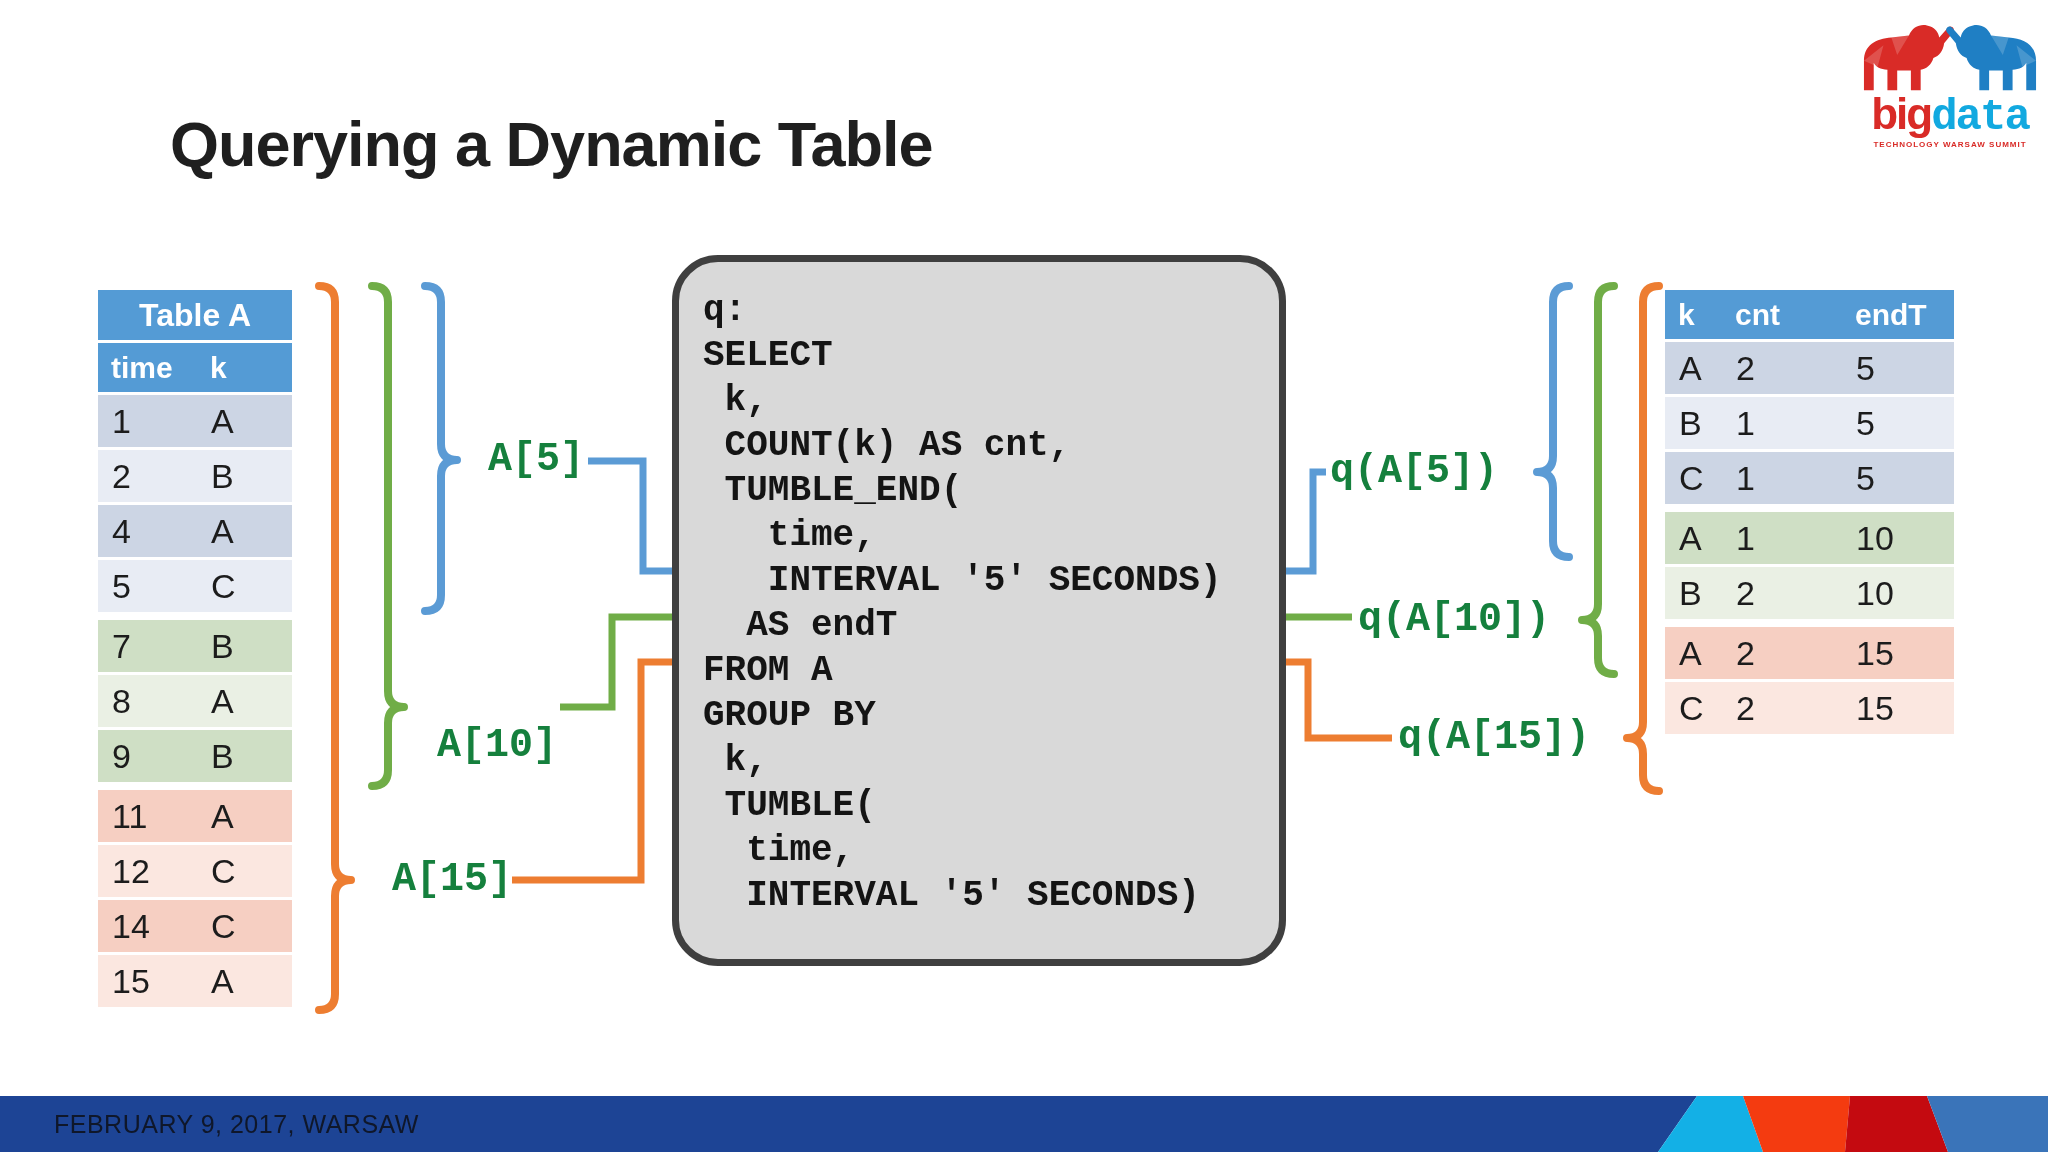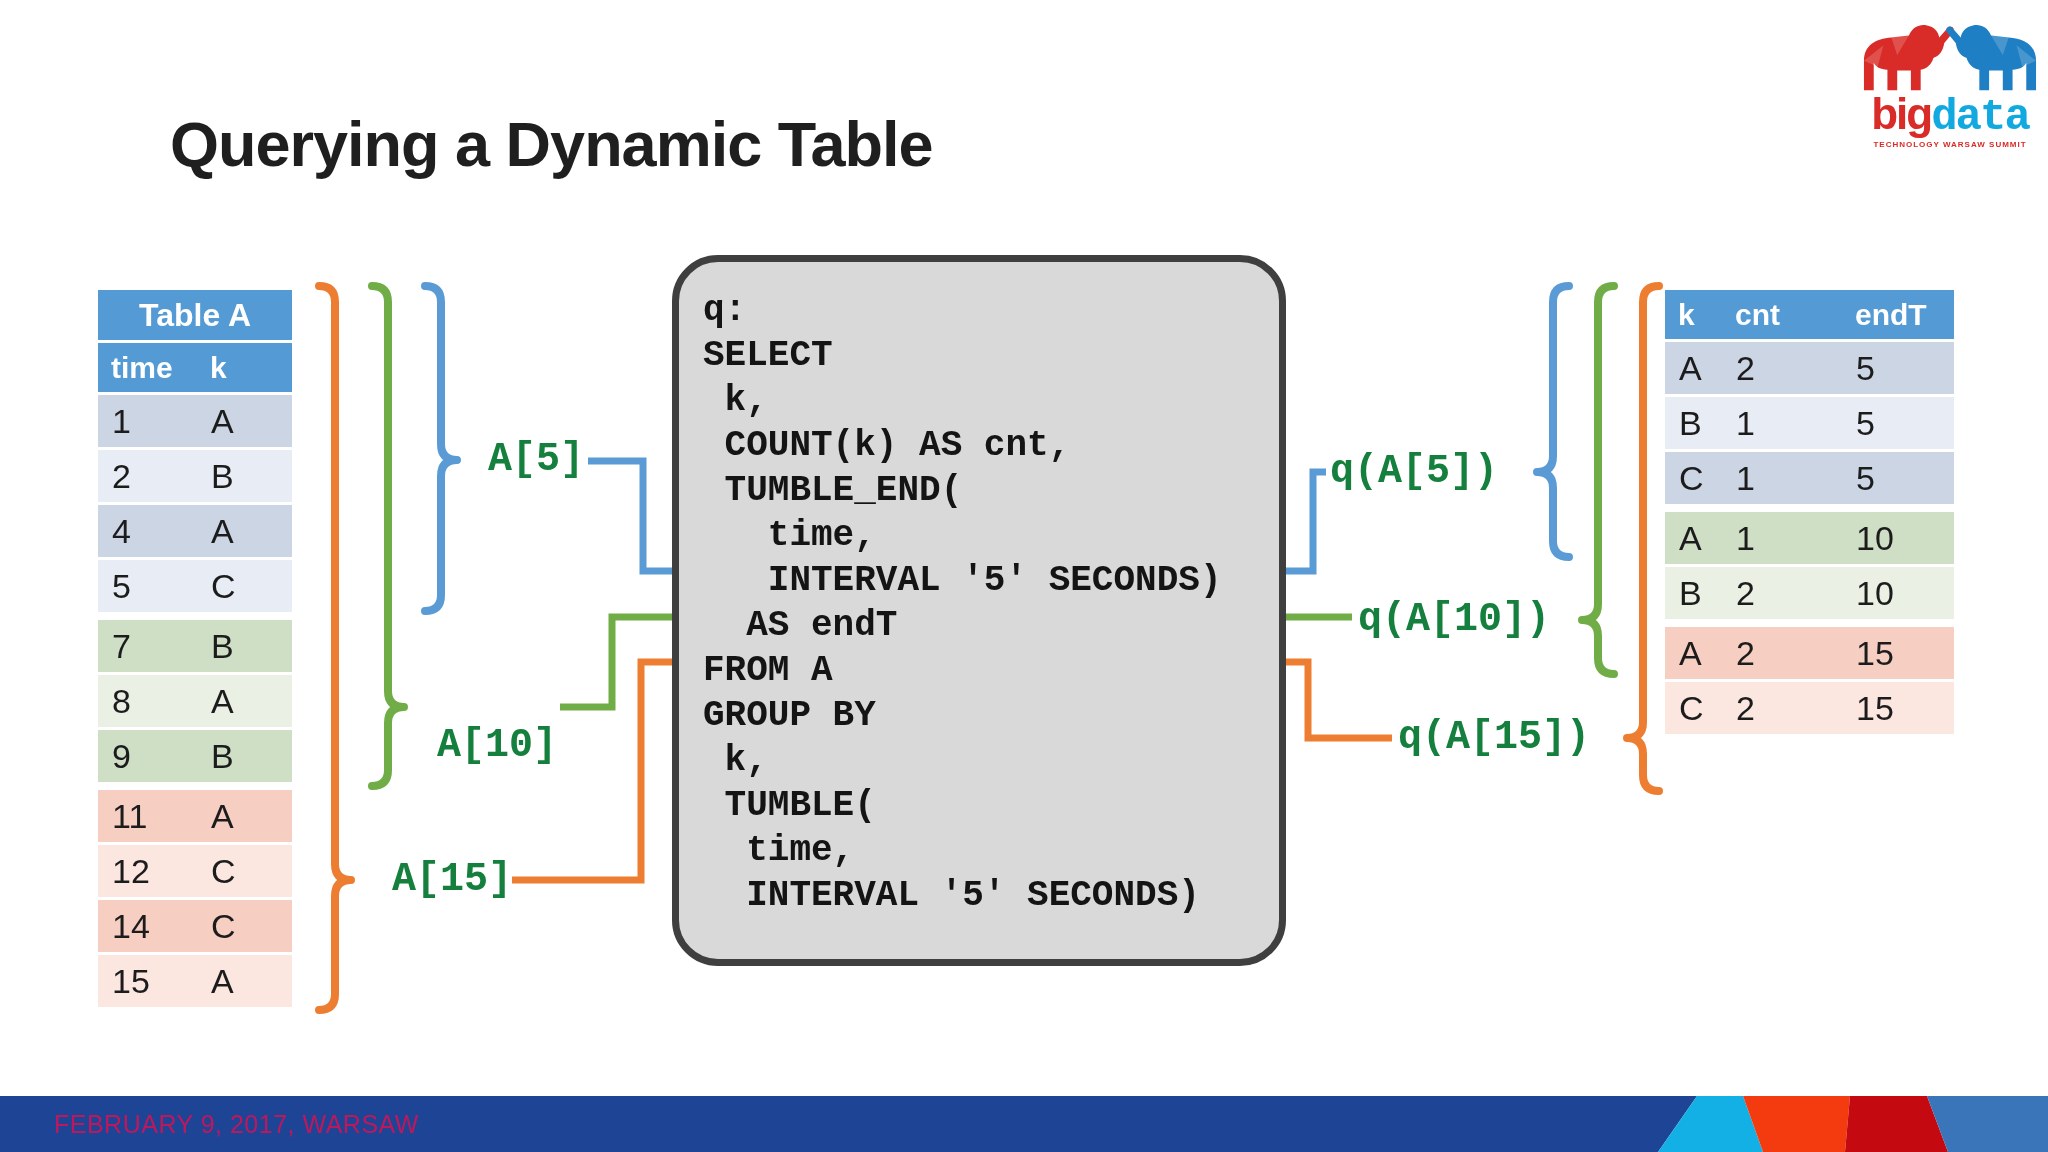--- a/index.html
+++ b/index.html
@@ -38,21 +38,21 @@
   #qbox .code{font-family:"Liberation Mono","DejaVu Sans Mono",monospace;
               font-weight:bold;color:#141414;font-size:36px;line-height:45px;
               margin:0;white-space:pre;}
   #qhead{margin-bottom:26px;}
 
   
   .wlabel{position:absolute;font-family:"Liberation Mono","DejaVu Sans Mono",monospace;
           font-weight:bold;font-size:40px;line-height:48px;color:#15803d;white-space:nowrap;}
 
   
-  #footer-text{left:54px;top:1110px;font-size:25px;color:#be185d;letter-spacing:0.5px;z-index:5;}
+  #footer-text{left:54px;top:1110px;font-size:25px;color:#0f172a;letter-spacing:0.5px;z-index:5;}
 
   
   #logo{left:1852px;top:10px;width:196px;height:140px;text-align:center;}
   #logo-word{font-size:44px;font-weight:bold;letter-spacing:-2px;line-height:40px;margin-top:-4px;}
   #logo-tagline{font-size:8px;font-weight:bold;color:#d92b27;letter-spacing:1px;margin-top:3px;}
   svg{display:block;}
 </style>
 </head>
 <body>
 

